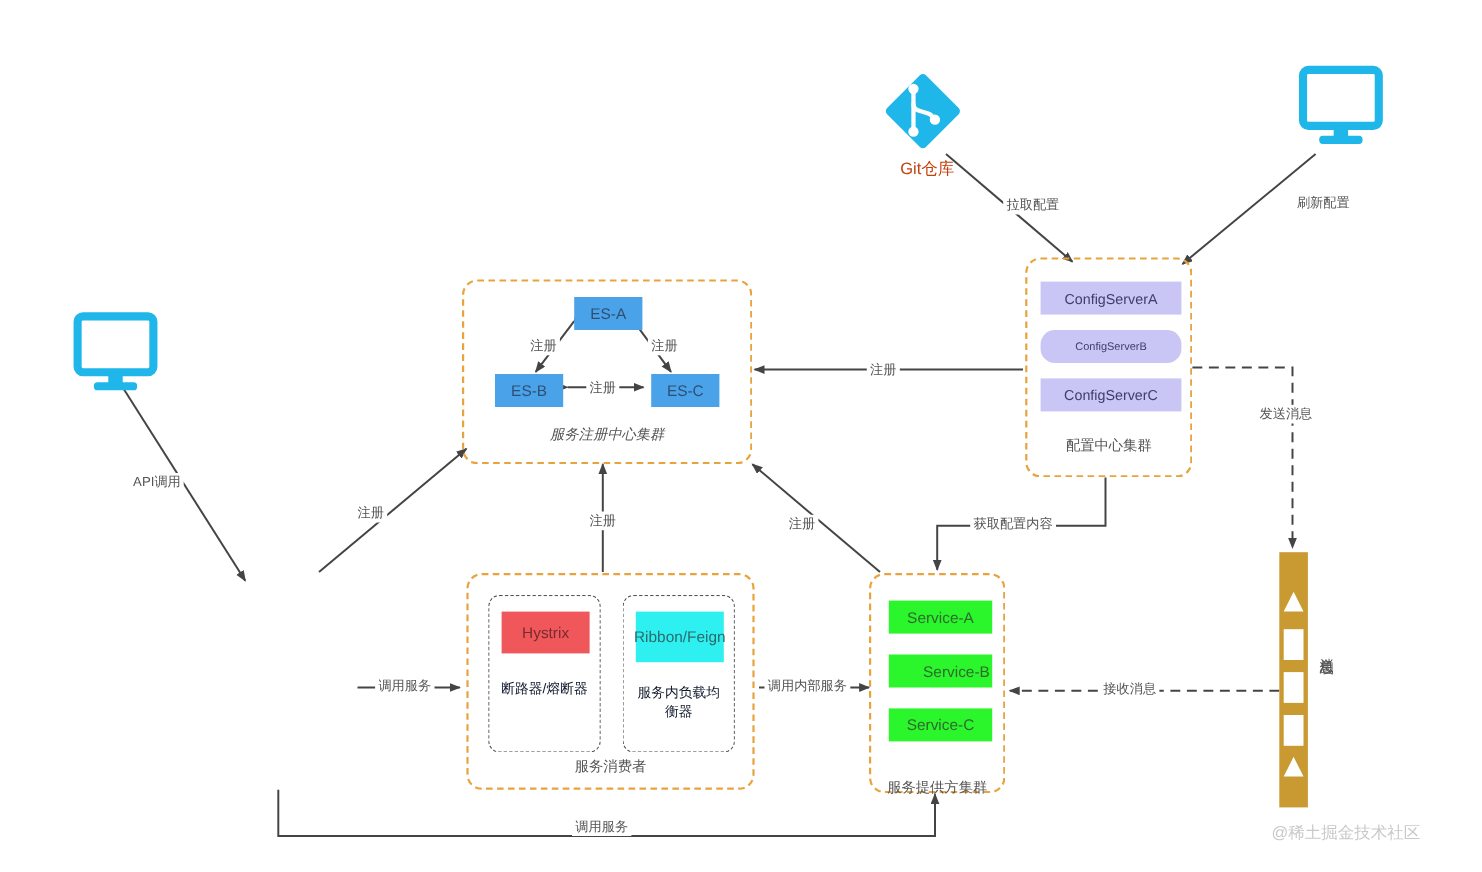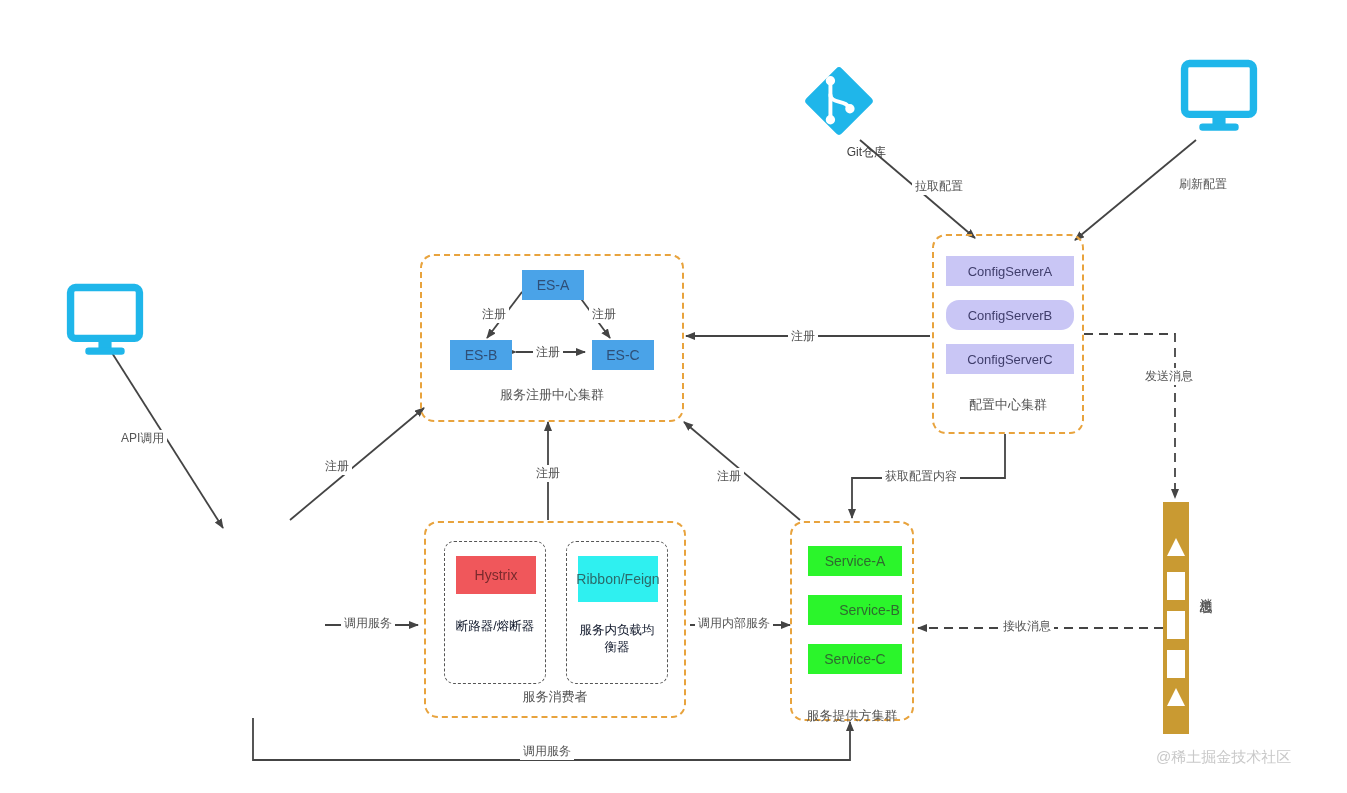--- a/index.html
+++ b/index.html
@@ -18,21 +18,21 @@
   .n-blue{background:#4aa3e8;color:#2f4f77;}
   .n-purple{background:#c9c6f5;color:#3f3d6b;}
   .n-green{background:#2bf52b;color:#2f6b2f;}
   .n-orange{background:#f5a94e;color:#6b4a1f;}
   .n-red{background:#f0575b;color:#7a2a2d;}
   .n-cyan{background:#2ff0f0;color:#2b6b6b;}
 
   .edge-label{position:absolute;font-size:12px;color:#555;background:#fff;padding:0 3px;white-space:nowrap;}
 
   .icon-wrap{position:absolute;}
-  .icon-cap{position:absolute;left:0;right:0;text-align:right;font-size:12px;color:#404040;white-space:nowrap;}
+  .icon-cap{position:absolute;left:0;right:0;text-align:center;font-size:15px;color:#c2410c;white-space:nowrap;}
 
   .bus{position:absolute;background:#c99a32;}
   .bus-sq{position:absolute;background:#fff;}
   .bus-tri{position:absolute;width:0;height:0;border-left:9px solid transparent;border-right:9px solid transparent;border-bottom:18px solid #fff;}
   .bus-label{position:absolute;font-size:12.5px;color:#555;writing-mode:vertical-rl;text-orientation:upright;letter-spacing:1px;}
 
   .watermark{position:absolute;font-size:15px;color:#c9c9c9;white-space:nowrap;}
 </style>
 </head>
 <body>
@@ -130,26 +130,26 @@
       <rect x="8" y="6" width="84" height="62" rx="6" fill="none" stroke="#1fb6ea" stroke-width="9"></rect>
       <rect x="42" y="68" width="16" height="12" fill="#1fb6ea"></rect>
       <rect x="26" y="79" width="48" height="9" rx="4" fill="#1fb6ea"></rect>
     </svg>
   </div>
 
   <div class="grp" style="left:420px;top:254px;width:264px;height:168px;">
     <div class="node n-blue" style="left:100px;top:14px;width:62px;height:30px;">ES-A</div>
     <div class="node n-blue" style="left:28px;top:84px;width:62px;height:30px;">ES-B</div>
     <div class="node n-blue" style="left:170px;top:84px;width:62px;height:30px;">ES-C</div>
-    <div class="grp-label" style="top:130px;">服务注册中心集群</div>
+    <div class="grp-label" style="top:130px;font-style:italic;">服务注册中心集群</div>
   </div>
 
   <div class="grp" style="left:932px;top:234px;width:152px;height:200px;">
     <div class="node n-purple" style="left:12px;top:20px;width:128px;height:30px;font-size:13px;">ConfigServerA</div>
-    <div class="node n-purple" style="left:12px;top:64px;width:128px;height:30px;font-size:13px;border-radius:13px;">ConfigServerB</div>
+    <div class="node n-purple" style="left:12px;top:64px;width:128px;height:30px;font-size:10px;border-radius:13px;">ConfigServerB</div>
     <div class="node n-purple" style="left:12px;top:108px;width:128px;height:30px;font-size:13px;">ConfigServerC</div>
     <div class="grp-label" style="top:160px;">配置中心集群</div>
   </div>
 
 
   <div class="grp" style="left:424px;top:521px;width:262px;height:197px;">
     <div class="inner-dash" style="left:18px;top:18px;width:102px;height:143px;">
       <div class="node n-red" style="left:11px;top:14px;width:80px;height:38px;">Hystrix</div>
       <div class="inner-label" style="top:76px;padding:0 10px;">断路器/熔断器</div>
     </div>

